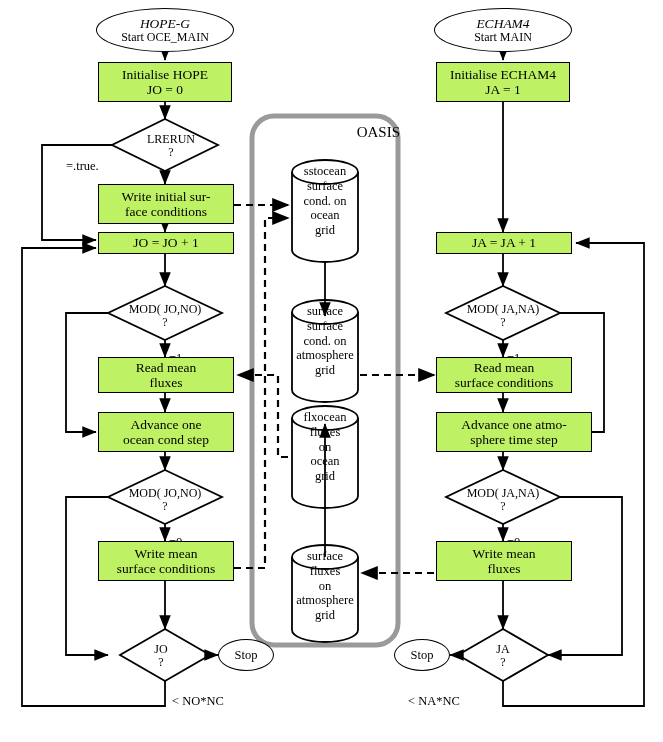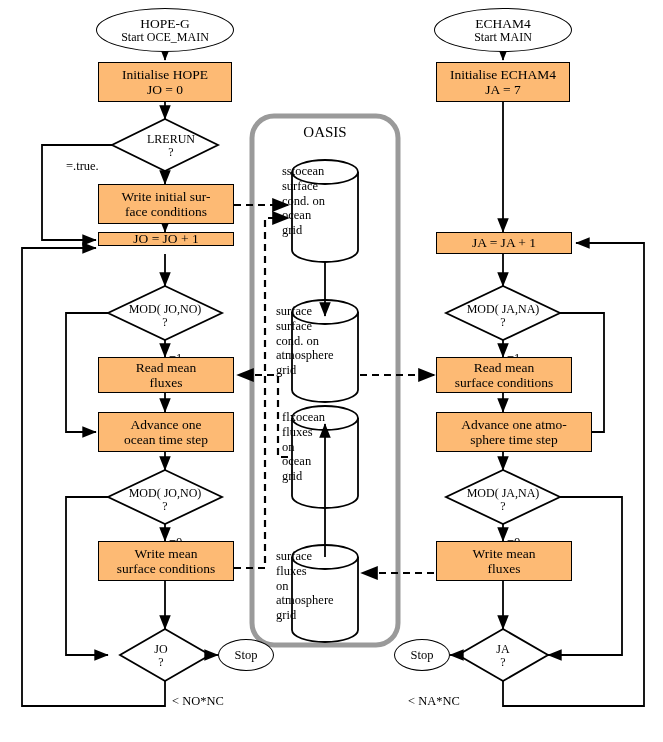--- a/index.html
+++ b/index.html
@@ -27,51 +27,52 @@
     display: flex;
     flex-direction: column;
     align-items: center;
     justify-content: center;
     text-align: center;
     color: #000;
     line-height: 1.12;
   }
   .proc {
     border: 1.6px solid #000;
-    background: #fdba74;
+    background: #bef264;
     font-size: 13.5px;
   }
   .term {
     border: 1.7px solid #000;
     border-radius: 50%;
     background: #fff;
     font-size: 12.5px;
   }
-  .term .t1 { font-size: 13.5px; }
+  .term .t1 { font-size: 13.5px; font-style: italic; }
   .term .t2 { font-size: 12px; }
   .diamond-text {
     position: absolute;
     text-align: center;
     font-size: 12px;
     color: #000;
     line-height: 1.05;
     pointer-events: none;
   }
   .cyl {
     position: absolute;
+    text-align: center;
     font-size: 12.5px;
     color: #000;
     line-height: 1.18;
     pointer-events: none;
   }
   .oasis-title {
     position: absolute;
     font-size: 15px;
     color: #000;
-    text-align: center;
+    text-align: right;
     width: 150px;
   }
   .edge-label {
     position: absolute;
     font-size: 12.5px;
     color: #000;
     white-space: nowrap;
     margin-top: 12px;
   }
   .justified2 {
@@ -219,39 +220,39 @@
     <div>?</div>
   </div>
 
   <div class="edge-label" style="left:66px; top:147px;">=.true.</div>
 
   <div class="node proc justified2" style="left:98px; top:184px; width:136px; height:40px;justify-content:center;">
     <span>Write  initial  sur-</span>
     <span>face conditions</span>
   </div>
 
-  <div class="node proc" style="left:98px; top:232px; width:136px; height:14px;">
+  <div class="node proc" style="left:98px; top:232px; width:136px; height:22px;">
     <span>JO = JO + 1</span>
   </div>
 
   <div class="diamond-text" style="left:112px; top:303px; width:106px;">
     <div>MOD( JO,NO)</div>
     <div>?</div>
   </div>
 
   <div class="edge-label" style="left:169px; top:339px;">=1</div>
 
   <div class="node proc" style="left:98px; top:357px; width:136px; height:36px;">
     <span>Read mean</span>
     <span>fluxes</span>
   </div>
 
   <div class="node proc" style="left:98px; top:412px; width:136px; height:40px;">
     <span>Advance one</span>
-    <span>ocean time step</span>
+    <span>ocean cond step</span>
   </div>
 
   <div class="diamond-text" style="left:112px; top:487px; width:106px;">
     <div>MOD( JO,NO)</div>
     <div>?</div>
   </div>
 
   <div class="edge-label" style="left:169px; top:523px;">=0</div>
 
   <div class="node proc" style="left:98px; top:541px; width:136px; height:40px;">
@@ -270,21 +271,21 @@
     <span>Stop</span>
   </div>
 
   <div class="node term" style="left:434px; top:8px; width:138px; height:44px;">
     <span class="t1">ECHAM4</span>
     <span class="t2">Start MAIN</span>
   </div>
 
   <div class="node proc" style="left:436px; top:62px; width:134px; height:40px;">
     <span>Initialise ECHAM4</span>
-    <span>JA = 7</span>
+    <span>JA = 1</span>
   </div>
 
   <div class="node proc" style="left:436px; top:232px; width:136px; height:22px;">
     <span>JA = JA + 1</span>
   </div>
 
   <div class="diamond-text" style="left:450px; top:303px; width:106px;">
     <div>MOD( JA,NA)</div>
     <div>?</div>
   </div>

